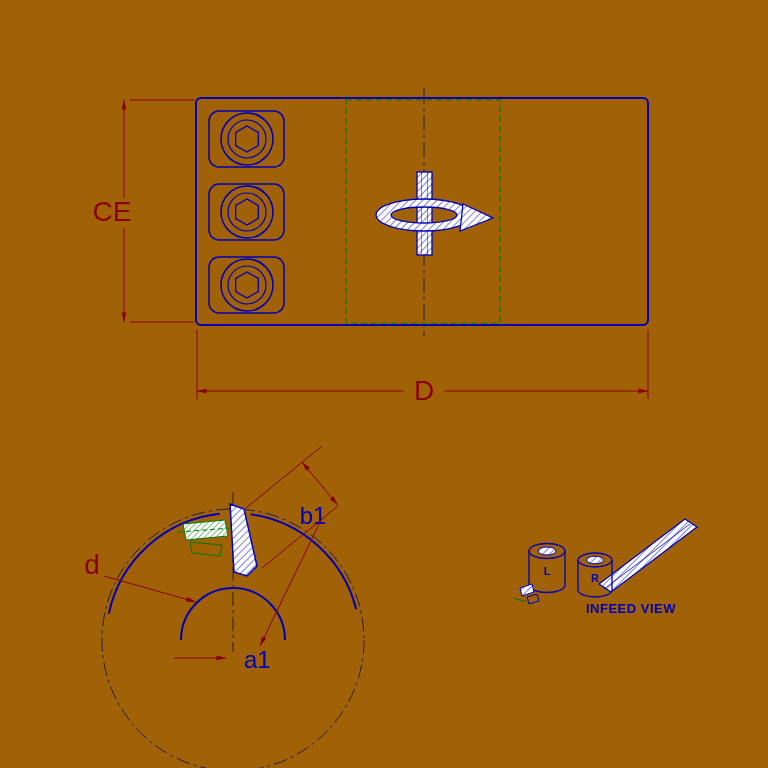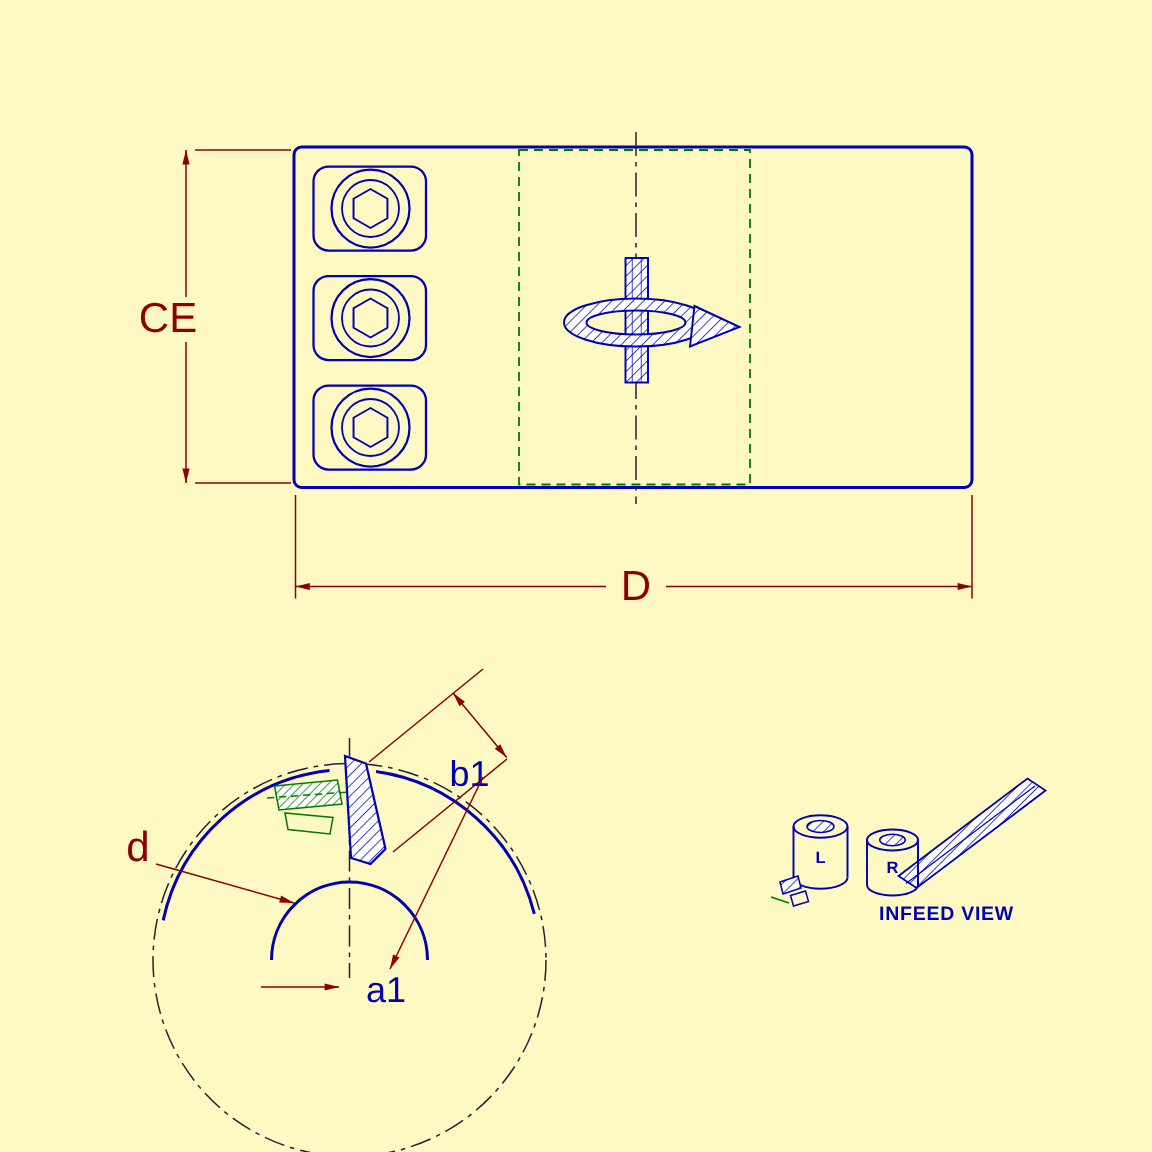--- a/index.html
+++ b/index.html
@@ -1,16 +1,16 @@
 <!DOCTYPE html>
 <html><head>
 <meta charset="utf-8">
 <style>
   html,body{margin:0;padding:0;background:#fff;}
-  .canvas{width:768px;height:768px;position:relative;background:#fef9c3;overflow:hidden;}
+  .canvas{width:768px;height:768px;position:relative;background:#a16207;overflow:hidden;}
   svg{display:block;}
   text{font-family:"Liberation Sans", sans-serif;}
   .dim-label{fill:#8B0000;font-size:28px;}
   .dim-label-blue{fill:#0000B4;font-size:24px;}
   .infeed-title{fill:#0000B4;font-size:13px;font-weight:bold;letter-spacing:.5px;}
   .cyl-label{fill:#0000B4;font-size:11px;font-weight:bold;}
 </style>
 </head>
 <body>
 

